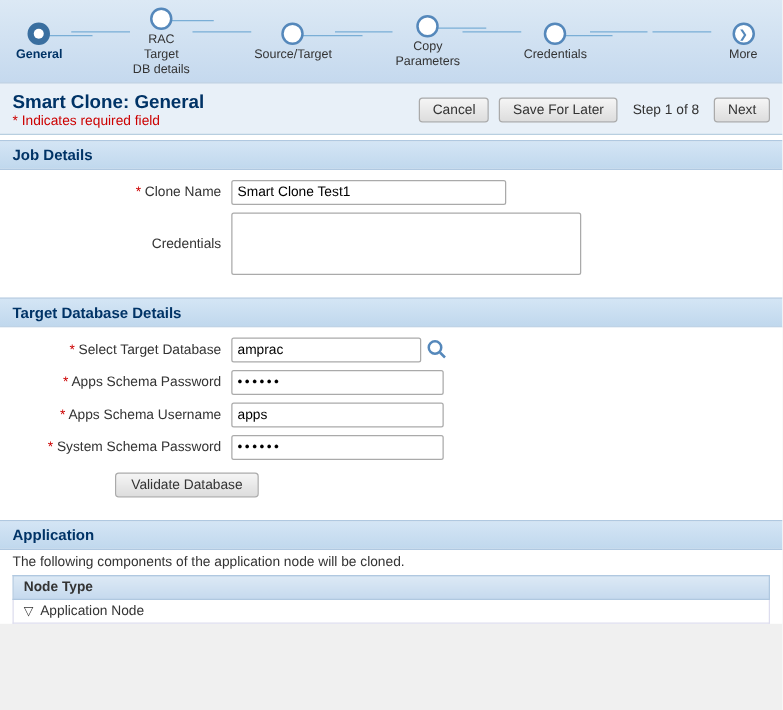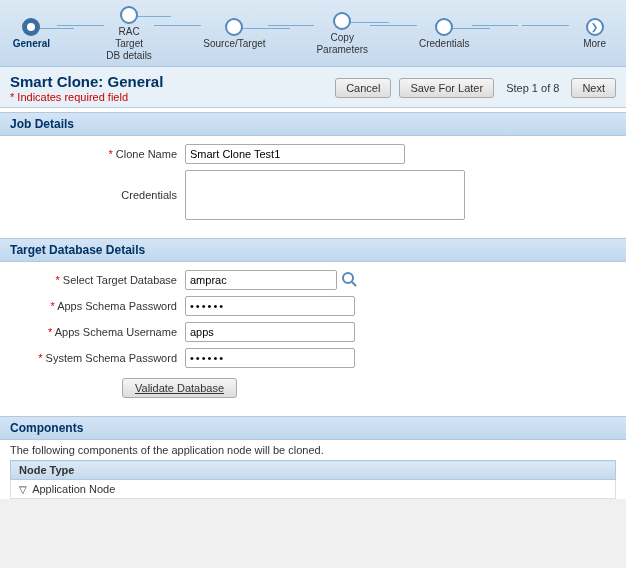--- a/index.html
+++ b/index.html
@@ -210,22 +210,21 @@
 
     .validate-btn {
       background: linear-gradient(to bottom, #f5f5f5, #ddd);
       border: 1px solid #aaa;
       border-radius: 3px;
       padding: 3px 12px;
       font-size: 11px;
       cursor: pointer;
       color: #333;
       margin-top: 4px;
-      margin-left: 112px;
-      text-decoration: underline;
+      margin-left: 82px;
     }
 
     
     .components-section {
       margin-top: 4px;
     }
     .components-desc {
       font-size: 11px;
       color: #333;
       padding: 4px 10px;
@@ -382,21 +381,21 @@
     </div>
 
 
     <div style="margin-bottom:6px;">
       <button class="validate-btn">Validate Database</button>
     </div>
 
   </div>
 
   <div class="components-section">
-    <div class="section-header">Components</div>
+    <div class="section-header">Application</div>
     <div class="components-desc">The following components of the application node will be cloned.</div>
     <table class="components-table">
       <thead>
         <tr>
           <th>Node Type</th>
         </tr>
       </thead>
       <tbody>
         <tr>
           <td>

